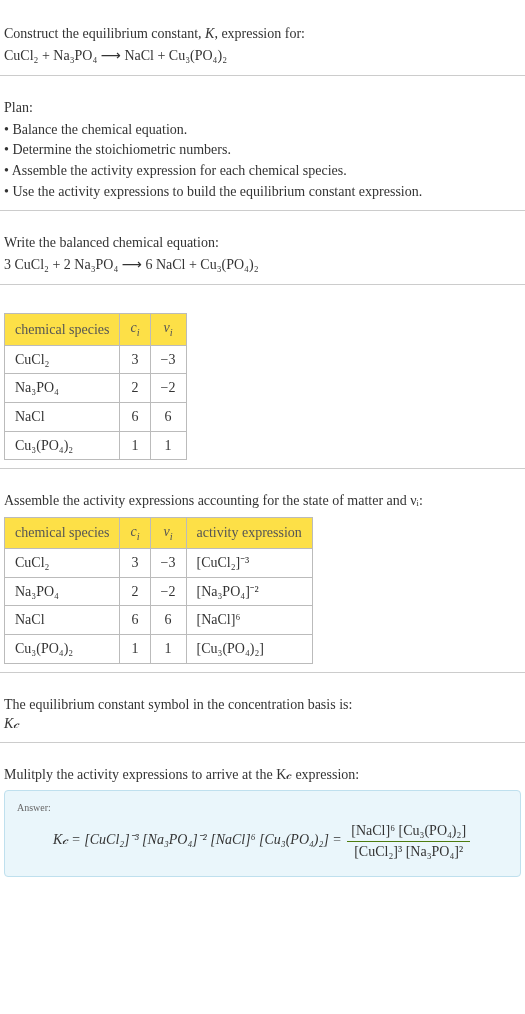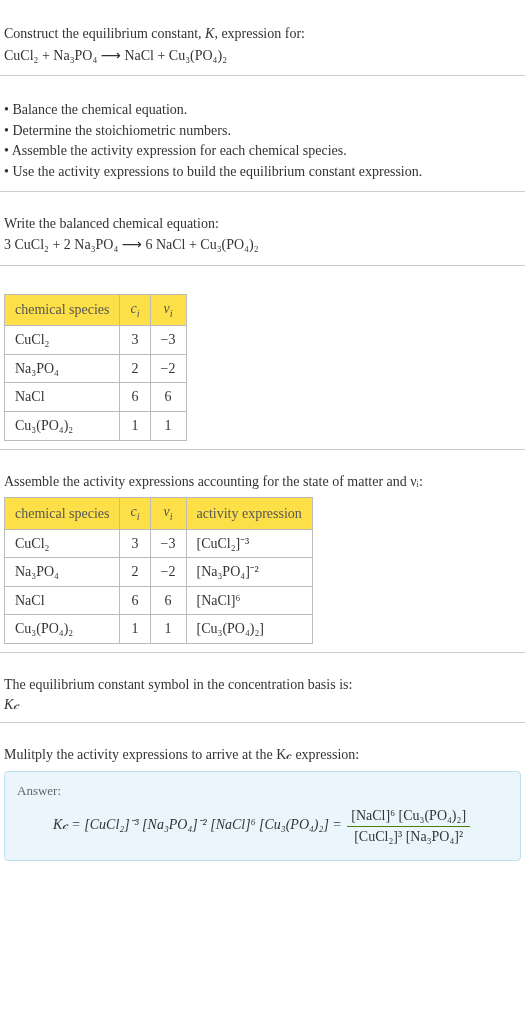--- a/index.html
+++ b/index.html
@@ -39,21 +39,21 @@
 table.data th { color: #555; background: #fde047; }
 table.data td.center, table.data th.center { text-align: center; }
 
 .answer-box {
   background: #eaf6fb;
   border: 1px solid #bfe0ee;
   border-radius: 4px;
   padding: 10px 12px 14px 12px;
   margin-top: 6px;
 }
-.answer-label { color: #666; font-size: 13px; margin-bottom: 6px; }
+.answer-label { color: #666; font-size: 10px; margin-bottom: 6px; }
 
 .frac {
   display: inline-block;
   vertical-align: middle;
   text-align: center;
   margin: 0 2px;
 }
 .frac .num { display: block; border-bottom: 1px solid #4d7c0f; padding: 0 4px; font-family: Liberation Serif, serif; }
 .frac .den { display: block; padding: 0 4px; }
 
@@ -64,20 +64,21 @@
 
 <div class="section">
   <div class="eq-line">
     Construct the equilibrium constant, <span class="italic">K</span>, expression for:
   </div>
   <div class="eq-line">CuCl₂ + Na₃PO₄ ⟶ NaCl + Cu₃(PO₄)₂</div>
 </div>
 <hr class="hr">
 
 <div class="section">
+  <div>Plan:</div>
   <div class="plan-list">
     <div class="plan-item">• Balance the chemical equation.</div>
     <div class="plan-item">• Determine the stoichiometric numbers.</div>
     <div class="plan-item">• Assemble the activity expression for each chemical species.</div>
     <div class="plan-item">• Use the activity expressions to build the equilibrium constant expression.</div>
   </div>
 </div>
 <hr class="hr">
 
 <div class="section">

